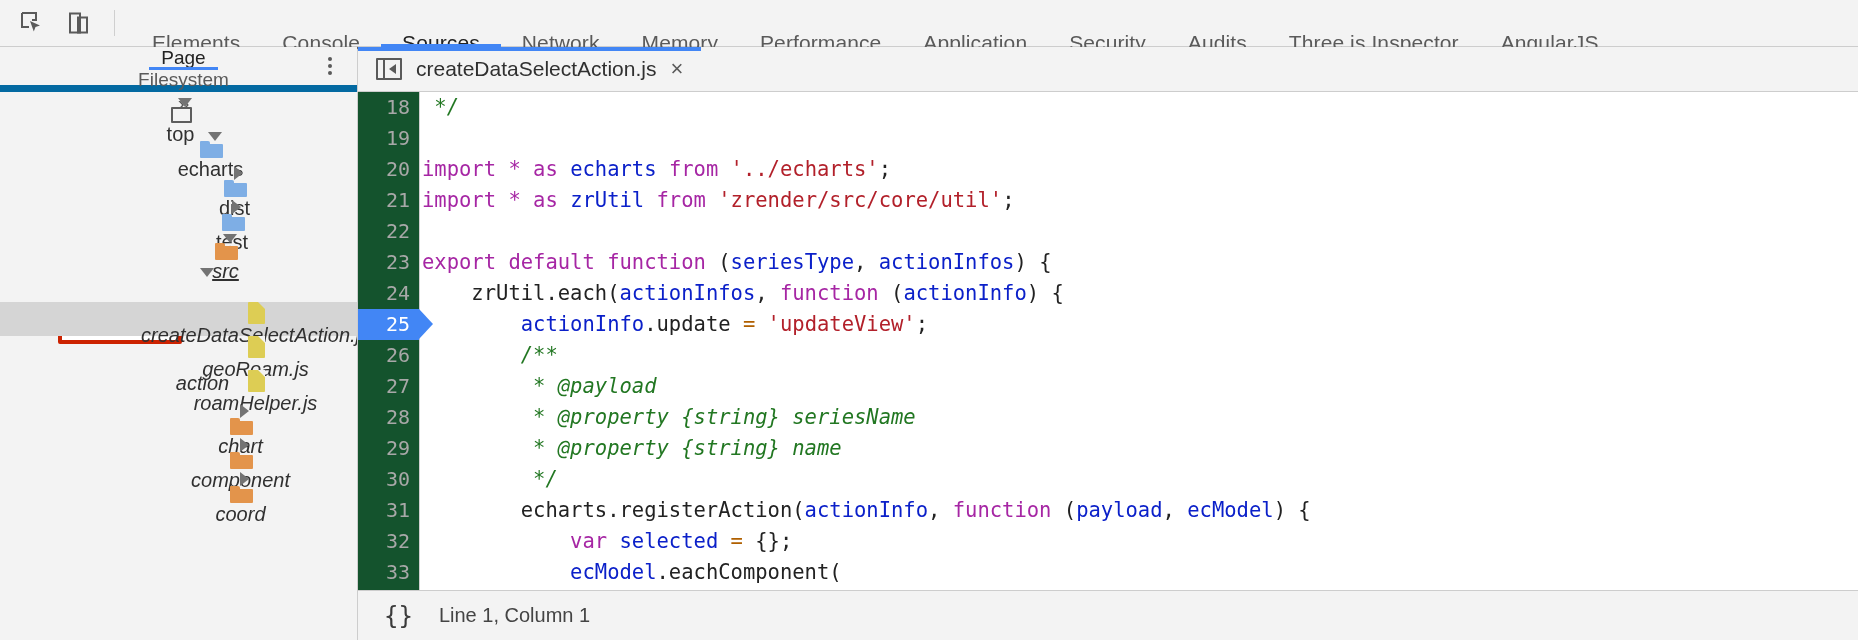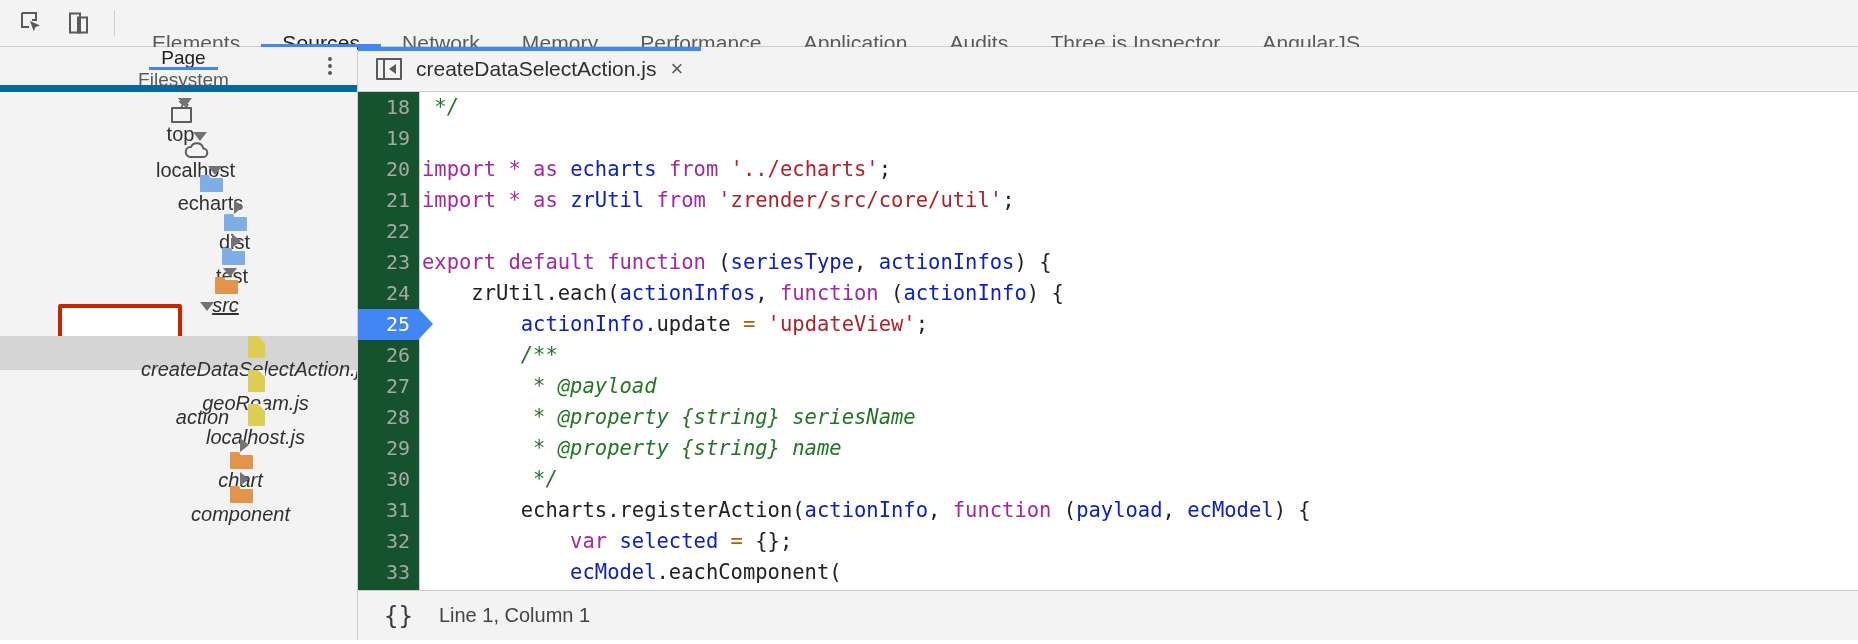--- a/index.html
+++ b/index.html
@@ -418,34 +418,40 @@
           <rect x="4" y="3.5" width="10" height="19" fill="none" stroke="#5a5a5a" stroke-width="2"></rect>
           <rect x="12" y="7.5" width="9" height="15" fill="none" stroke="#5a5a5a" stroke-width="2"></rect>
         </svg>
       </div>
     </div>
     <div class="tool-divider"></div>
     <div class="panel-tabs" id="panel-tabs">
         <div class="ptab">
           <span>Elements</span>
         </div>
+        <div class="ptab">
+          <span>Console</span>
+        </div>
         <div class="ptab active">
           <span>Sources</span>
         </div>
         <div class="ptab">
           <span>Network</span>
         </div>
         <div class="ptab">
           <span>Memory</span>
         </div>
         <div class="ptab">
           <span>Performance</span>
         </div>
         <div class="ptab">
           <span>Application</span>
+        </div>
+        <div class="ptab">
+          <span>Security</span>
         </div>
         <div class="ptab">
           <span>Audits</span>
         </div>
         <div class="ptab">
           <span>Three.js Inspector</span>
         </div>
         <div class="ptab">
           <span>AngularJS</span>
         </div>
@@ -473,31 +479,20 @@
         <div class="highlight-box" style="left:58px; top:212px; width:124px; height:40px;"></div>
       <div class="trow" style="padding-left: 12px;">
             <span class="tw-arrow">
               <span class="arrow-d"></span>
             </span>
             <span class="tw-icon">
               <span class="ic-frame"></span>
             </span>
             <span class="tlabel">top</span>
           </div>
-          <div class="trow" style="padding-left: 42px;">
-            <span class="tw-arrow">
-              <span class="arrow-d"></span>
-            </span>
-            <span class="tw-icon">
-              <svg width="26" height="18" viewBox="0 0 26 18">
-                <path d="M6.5 16 a5 5 0 0 1 0.4 -10 a6.6 6.6 0 0 1 12.4 1.4 a4.3 4.3 0 0 1 -0.6 8.6 z" fill="none" stroke="#5d5d5d" stroke-width="2"></path>
-              </svg>
-            </span>
-            <span class="tlabel">localhost</span>
-          </div>
           <div class="trow" style="padding-left: 72px;">
             <span class="tw-arrow">
               <span class="arrow-d"></span>
             </span>
             <span class="tw-icon">
               <span class="ic-folder blue">
                 <span class="tab"></span>
                 <span class="base"></span>
               </span>
             </span>
@@ -563,21 +558,21 @@
             <span class="tw-icon">
               <span class="ic-file"></span>
             </span>
             <span class="tlabel ital">geoRoam.js</span>
           </div>
           <div class="trow" style="padding-left: 162px;">
             <span class="tw-arrow"></span>
             <span class="tw-icon">
               <span class="ic-file"></span>
             </span>
-            <span class="tlabel ital">localhost.js</span>
+            <span class="tlabel ital">roamHelper.js</span>
           </div>
           <div class="trow" style="padding-left: 132px;">
             <span class="tw-arrow">
               <span class="arrow-r"></span>
             </span>
             <span class="tw-icon">
               <span class="ic-folder orange">
                 <span class="tab"></span>
                 <span class="base"></span>
               </span>
@@ -588,20 +583,32 @@
             <span class="tw-arrow">
               <span class="arrow-r"></span>
             </span>
             <span class="tw-icon">
               <span class="ic-folder orange">
                 <span class="tab"></span>
                 <span class="base"></span>
               </span>
             </span>
             <span class="tlabel ital">component</span>
+          </div>
+          <div class="trow" style="padding-left: 132px;">
+            <span class="tw-arrow">
+              <span class="arrow-r"></span>
+            </span>
+            <span class="tw-icon">
+              <span class="ic-folder orange">
+                <span class="tab"></span>
+                <span class="base"></span>
+              </span>
+            </span>
+            <span class="tlabel ital">coord</span>
           </div>
         </div>
     </div>
 
     <div class="editor-pane">
       <div class="editor-tabbar">
         <div class="etab">
           <div class="sidebar-toggle">
               <span></span>
             </div>

